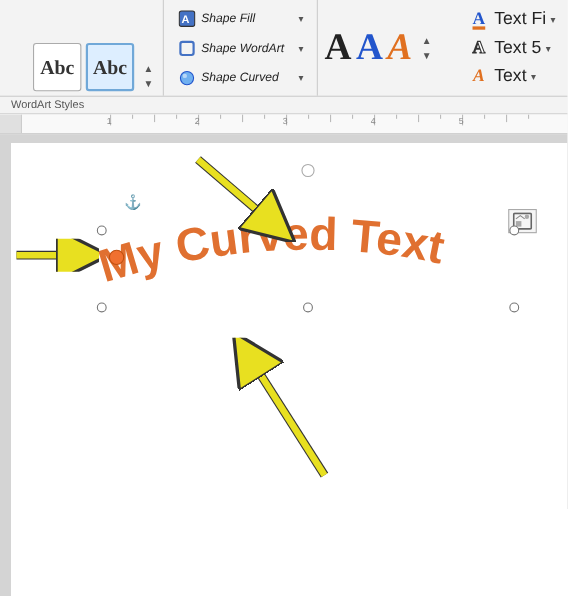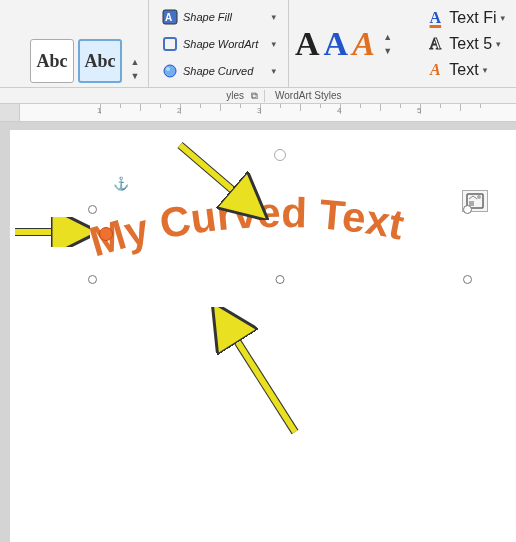--- a/index.html
+++ b/index.html
@@ -400,24 +400,20 @@
     <div class="text-opt-row">
       <div class="text-opt-icon" style="color:#e07020;font-style:italic;">A</div>
       <span class="text-opt-label">Text</span>
       <span style="font-size:9px;color:#555;">▾</span>
     </div>
   </div>
 
 </div>
 
 <div class="section-labels">
-  <div class="sec-lbl-left">
-    <span>yles</span>
-    <span style="margin-left:4px;font-size:10px;cursor:pointer;">⧉</span>
-  </div>
   <div class="sec-lbl-right">
     <span>WordArt Styles</span>
   </div>
 </div>
 
 <div class="ruler">
   <div style="position:absolute;left:0;top:0;width:20px;height:100%;background:#e0e0e0;border-right:1px solid #ccc;"></div>
 
 <div class="ruler-tick" style="left: 100px; height: 10px;"></div>
     <div class="ruler-num" style="left: 97px;">1</div>

